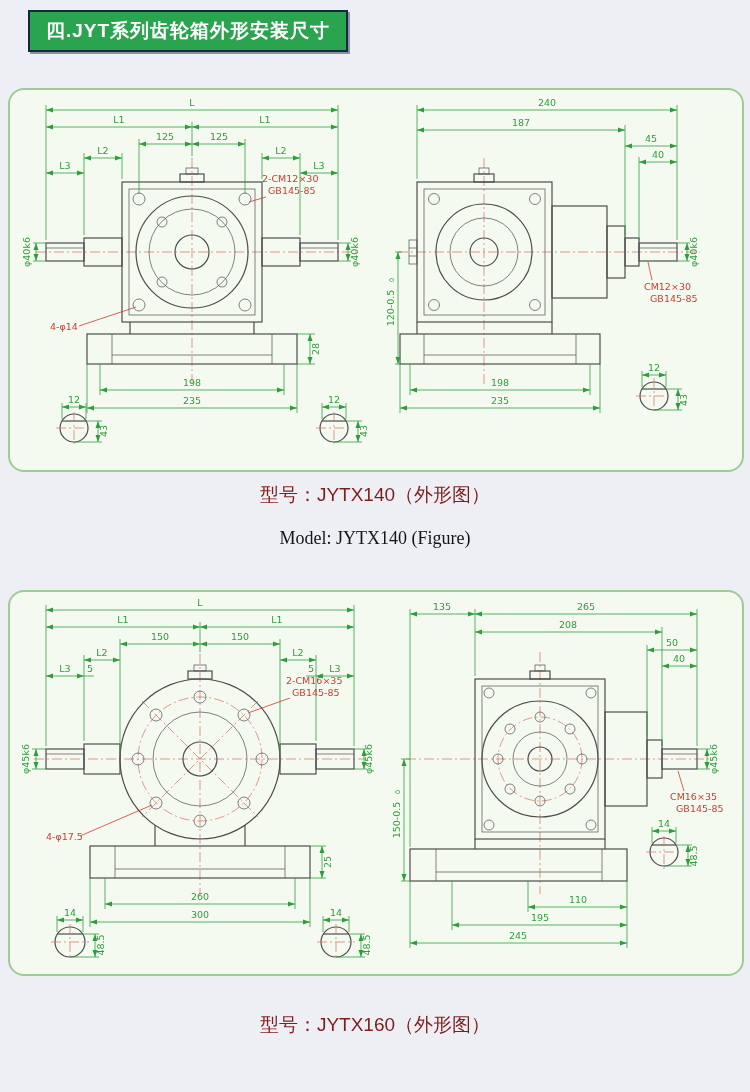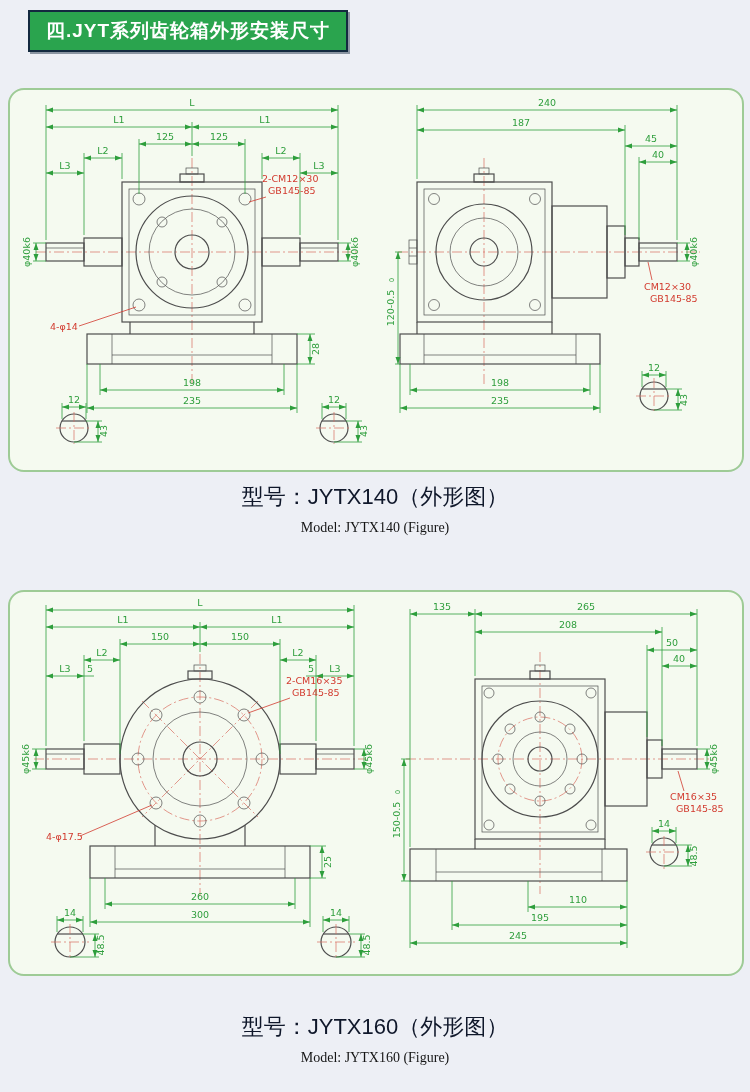--- a/index.html
+++ b/index.html
@@ -6,22 +6,22 @@
   body{width:750px;height:1092px;background:#edeff5;font-family:"Liberation Sans",sans-serif;}
   .page{position:relative;width:750px;height:1092px;background:#edeff5;overflow:hidden;}
   .hdr{position:absolute;left:28px;top:10px;background:#2aa44e;border:2px solid #13293f;
        box-shadow:2px 2px 0 rgba(19,41,63,.45);color:#fff;font-size:19px;font-weight:bold;
        padding:6px 16px;letter-spacing:1px;white-space:nowrap;}
   .panel{position:absolute;left:8px;width:732px;height:380px;background:#f5faf0;
          border:2px solid #9ecb96;border-radius:16px;}
   .p1{top:88px;} .p2{top:590px;height:382px;}
   .cap{position:absolute;left:0;width:750px;text-align:center;}
   .c1{top:482px;} .c2{top:1012px;}
-  .cap-cn{font-size:22px;color:#0f172a;font-family:"Liberation Sans",sans-serif;}
-  .cap-en{font-size:14px;margin-top:8px;color:#151515;font-family:"Liberation Serif",serif;}
+  .cap-cn{font-size:19px;color:#7f1d1d;font-family:"Liberation Sans",sans-serif;}
+  .cap-en{font-size:18px;margin-top:20px;color:#151515;font-family:"Liberation Serif",serif;}
   svg.drawing{position:absolute;}
   .ol{stroke:#4d4d4d;stroke-width:1.2;fill:none;}
   .ol2{stroke:#4d4d4d;stroke-width:0.7;fill:none;}
   .dim,.ext{stroke:#2e9e3c;stroke-width:0.8;fill:none;}
   .cl{stroke:#d96c5f;stroke-width:0.7;fill:none;stroke-dasharray:10 3 2 3;}
   .rl{stroke:#d23a2e;stroke-width:0.8;fill:none;}
   text{font-family:"DejaVu Sans",sans-serif;}
   text.d{fill:#2e9e3c;font-size:9.5px;text-anchor:middle;}
   text.ds{fill:#2e9e3c;font-size:6.5px;text-anchor:middle;}
   text.r{fill:#d23a2e;font-size:9.5px;text-anchor:start;}
@@ -454,16 +454,15 @@
       <text class="d" x="186" y="309">110</text>
       <text class="d" x="148" y="327">195</text>
       <text class="d" x="126" y="345">245</text>
       <text class="d" x="272" y="233">14</text>
       <text class="d" x="305" y="262" transform="rotate(-90 305 262)">48.5</text>
     </svg>
   </div>
 
   <div class="cap c2">
     <div class="cap-cn">型号：JYTX160（外形图）</div>
-    <div class="cap-en">Model: JYTX160 (Figure)</div>
   </div>
 
 </div>
 
 </body></html>

